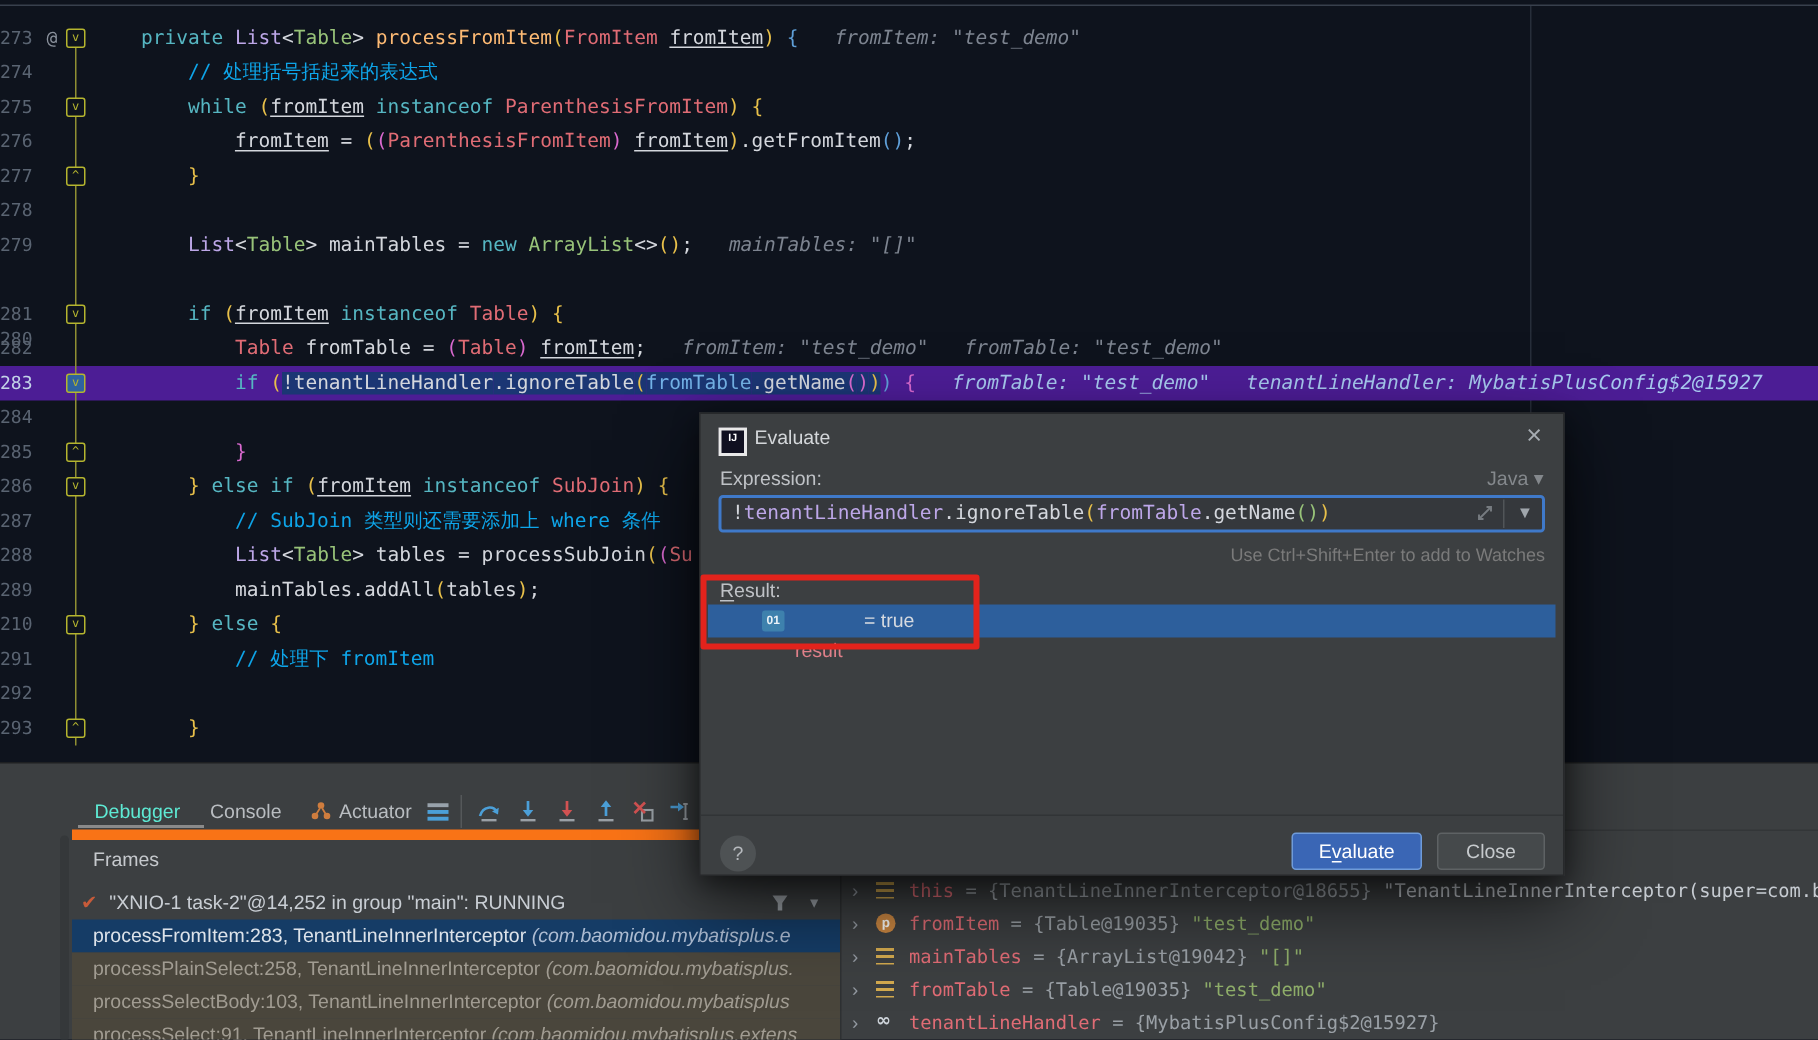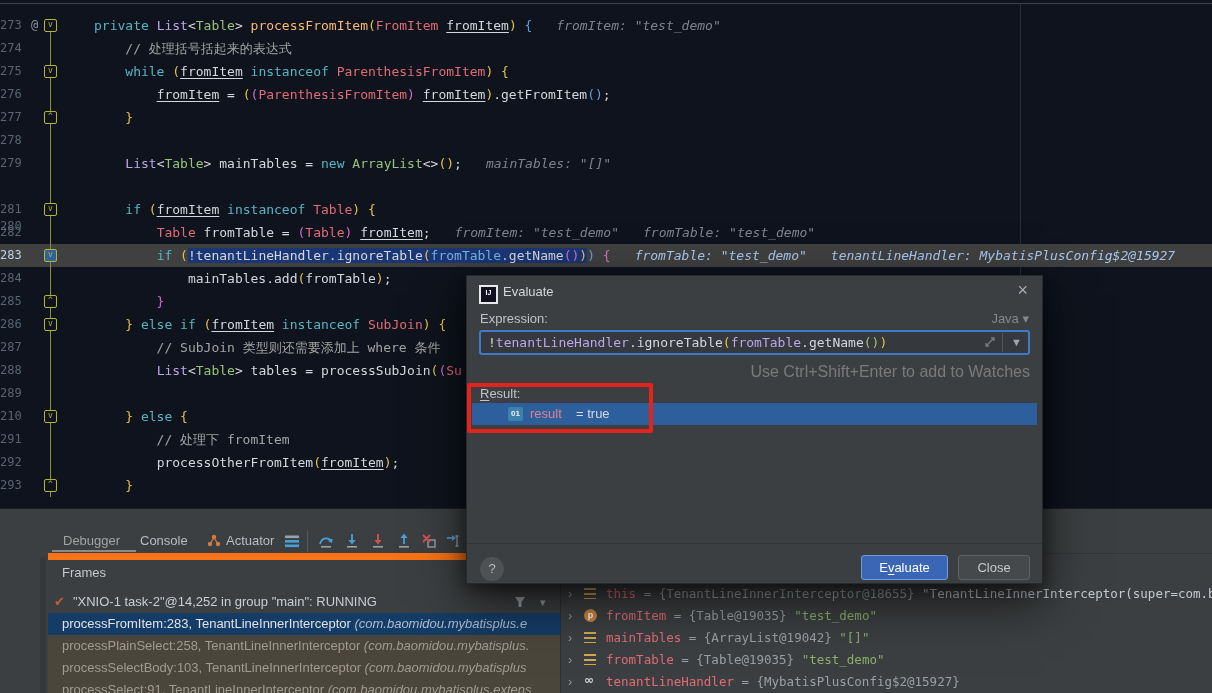--- a/index.html
+++ b/index.html
@@ -6,41 +6,41 @@
   body{position:relative;width:1212px;height:693px;overflow:hidden;
        font-family:"Liberation Sans",sans-serif;-webkit-font-smoothing:antialiased;}
 
   
   #editor{position:absolute;left:0;top:0;width:1212px;height:508px;background:#0e131d;overflow:hidden;}
   .topline{position:absolute;left:0;top:3px;right:0;height:1px;background:#38404d;}
   .margin-guide{position:absolute;left:1020px;top:4px;width:1px;height:504px;background:#272e3a;}
   .fold-rail{position:absolute;left:50px;top:20px;width:1px;height:477px;background:#8f8f33;z-index:2;}
   .cline{position:absolute;left:0;right:0;height:23px;line-height:23px;white-space:pre;
          font-family:"DejaVu Sans Mono",monospace;font-size:13px;}
-  .cline.hl{background:#404040;}
+  .cline.hl{background:#4c1d95;}
   .lnum{position:absolute;left:0;width:26px;color:#5a6472;font-size:12px;}
   .cline.hl .lnum{color:#c3d3e8;}
   .badge-at{position:absolute;left:31px;color:#8a919c;font-size:12px;}
   .fold{position:absolute;left:44px;top:5px;width:11px;height:11px;border:1px solid #b5b52f;border-radius:2px;
         background:#0e131d;color:#b5b52f;font-size:8px;line-height:10px;text-align:center;z-index:3;}
   .cline.hl .fold{background:#2e639f;}
   .codespan{position:absolute;left:94px;}
   .kw{color:#56b6c2}.clsR{color:#e06c75}.clsG{color:#98c379}.lav{color:#bda7e8}.mtd{color:#fdba74}
-  .pln{color:#d4d7dd}.com{color:#a3a3a3}.parY{color:#e8c04a}.parM{color:#d869ce}.parB{color:#5f9fd8}
+  .pln{color:#d4d7dd}.com{color:#0ea5e9}.parY{color:#e8c04a}.parM{color:#d869ce}.parB{color:#5f9fd8}
   .parG{color:#98c379}.var{color:#74b3e8}
   .u{text-decoration:underline;text-underline-offset:2px;}
   .sel{background:#1b3674;}
   .hint{color:#7d8490;font-style:italic;margin-left:24px;}
   .hintHl{color:#a6c8ee;}
 
   
   #panel{position:absolute;left:0;top:508px;width:1212px;height:185px;background:#3c3f41;
          border-top:1px solid #1e2022;color:#c2c5c9;font-size:13px;}
   .tab{position:absolute;top:22px;height:20px;line-height:20px;color:#b9bdc1;}
-  .tab.active{color:#a3a3a3;}
+  .tab.active{color:#5eead4;}
   .tab-underline{position:absolute;left:52px;top:41px;width:84px;height:2px;background:#8a8a8a;}
   .ticon{position:absolute;top:24px;width:16px;height:16px;}
   .tsep{position:absolute;left:307px;top:21px;width:1px;height:22px;background:#55585a;}
   #frames{position:absolute;left:48px;top:44px;width:512px;bottom:0;border-right:1px solid #2e3133;border-top:7px solid #f97316;}
   #frames-title{position:absolute;left:14px;top:0;height:26px;line-height:26px;color:#c6c9cd;}
   .frow{position:absolute;left:0;right:0;height:22px;line-height:22px;white-space:nowrap;overflow:hidden;}
   .frow .ftext{margin-left:14px;}
   .frow.selected{background:#153c66;color:#dde3ea;}
   .frow.lib{background:#4a463c;color:#a19c92;}
   .fpkg{font-style:italic;}
@@ -71,26 +71,26 @@
   .dclose{position:absolute;right:14px;top:5px;color:#a7adb3;font-size:18px;line-height:18px;}
   .dlabel{position:absolute;left:13px;top:35px;color:#bfc2c6;}
   .dlang{position:absolute;right:13px;top:35px;color:#84888c;}
   .combo{position:absolute;left:12px;right:12px;top:54px;height:25px;background:#35383c;
          border:2px solid #3f79c9;border-radius:3px;box-sizing:border-box;}
   .combo-text{position:absolute;left:7px;top:0;line-height:21px;white-space:pre;
               font-family:"DejaVu Sans Mono",monospace;font-size:13px;}
   .combo-expand{position:absolute;right:30px;top:2px;width:16px;height:16px;}
   .combo-sep{position:absolute;right:25px;top:1px;width:1px;height:19px;background:#515558;}
   .combo-caret{position:absolute;right:6px;top:0;line-height:21px;color:#a0a6ac;font-size:11px;}
-  .dhint{position:absolute;right:12px;top:87px;color:#7a7a7a;font-size:16px;}
+  .dhint{position:absolute;right:12px;top:87px;color:#7a7a7a;font-size:12px;}
   .dresult-label{position:absolute;left:13px;top:110px;color:#bfc2c6;}
   .dresult-row{position:absolute;left:5px;right:5px;top:127px;height:22px;line-height:22px;background:#2d5f9c;}
   .res-icon{position:absolute;left:36px;top:4px;width:15px;height:14px;background:#3e81ad;border-radius:2px;
             color:#eaf2f8;font:bold 8px/14px "Liberation Sans",sans-serif;text-align:center;}
-  .res-name{position:absolute;left:58px;color:#e0808a;}
+  .res-name{position:absolute;left:58px;color:#e0808a;margin-top:20px;}
   .res-val{position:absolute;left:104px;color:#d6dae0;}
   .dbtnbar{position:absolute;left:0;right:0;top:267px;height:40px;border-top:1px solid #313436;}
   .dhelp{position:absolute;left:13px;top:13px;width:24px;height:24px;border-radius:50%;background:#4e5254;
          color:#b6babe;text-align:center;line-height:24px;font-size:13px;}
   .btn{position:absolute;top:11px;height:25px;line-height:23px;text-align:center;border-radius:3px;box-sizing:border-box;font-size:13px;}
   .btn-eval{right:94px;width:87px;background:#3a66b5;border:1px solid #6f9bd9;color:#fff;}
   .btn-close{right:12px;width:72px;background:#45494b;border:1px solid #5e6264;color:#c6cacd;}
   .mn{text-decoration:underline;text-underline-offset:2px;}
 
   .red-annotation{position:absolute;left:467px;top:383px;width:186px;height:50px;box-sizing:border-box;
@@ -108,29 +108,29 @@
       <div class="cline" style="top: 37px;"><span class="lnum">274</span><span class="codespan"><span class="com">    // 处理括号括起来的表达式</span></span></div>
       <div class="cline" style="top: 60px;"><span class="lnum">275</span><span class="fold">v</span><span class="codespan"><span class="pln">    </span><span class="kw">while </span><span class="parY">(</span><span class="pln u">fromItem</span><span class="kw"> instanceof </span><span class="clsR">ParenthesisFromItem</span><span class="parY">) </span><span class="parY">{</span></span></div>
       <div class="cline" style="top: 83px;"><span class="lnum">276</span><span class="codespan"><span class="pln">        </span><span class="pln u">fromItem</span><span class="pln"> = </span><span class="parY">(</span><span class="parM">(</span><span class="clsR">ParenthesisFromItem</span><span class="parM">)</span><span class="pln"> </span><span class="pln u">fromItem</span><span class="parY">)</span><span class="pln">.getFromItem</span><span class="parB">(</span><span class="parB">)</span><span class="pln">;</span></span></div>
       <div class="cline" style="top: 106px;"><span class="lnum">277</span><span class="fold">^</span><span class="codespan"><span class="parY">    }</span></span></div>
       <div class="cline" style="top: 129px;"><span class="lnum">278</span><span class="codespan"></span></div>
       <div class="cline" style="top: 152px;"><span class="lnum">279</span><span class="codespan"><span class="pln">    </span><span class="lav">List</span><span class="pln">&lt;</span><span class="clsG">Table</span><span class="pln">&gt; </span><span class="pln">mainTables</span><span class="pln"> = </span><span class="kw">new </span><span class="clsG">ArrayList</span><span class="pln">&lt;&gt;</span><span class="parY">(</span><span class="parY">)</span><span class="pln">;</span><span class="hint">mainTables: "[]"</span></span></div>
       <div class="cline" style="top: 175px; margin-top: 40px;"><span class="lnum">280</span></div>
       <div class="cline" style="top: 198px;"><span class="lnum">281</span><span class="fold">v</span><span class="codespan"><span class="pln">    </span><span class="kw">if </span><span class="parY">(</span><span class="pln u">fromItem</span><span class="kw"> instanceof </span><span class="clsR">Table</span><span class="parY">) </span><span class="parY">{</span></span></div>
       <div class="cline" style="top: 221px;"><span class="lnum">282</span><span class="codespan"><span class="pln">        </span><span class="clsR">Table </span><span class="pln">fromTable</span><span class="pln"> = </span><span class="parM">(</span><span class="clsR">Table</span><span class="parM">)</span><span class="pln"> </span><span class="pln u">fromItem</span><span class="pln">;</span><span class="hint">fromItem: "test_demo"</span><span class="hint">fromTable: "test_demo"</span></span></div>
       <div class="cline hl" style="top: 244px;"><span class="lnum">283</span><span class="fold">v</span><span class="codespan"><span class="pln">        </span><span class="kw">if </span><span class="parY">(</span><span class="pln sel">!</span><span class="pln sel">tenantLineHandler</span><span class="pln sel">.ignoreTable</span><span class="parY sel">(</span><span class="var sel">fromTable</span><span class="pln sel">.getName</span><span class="parM sel">(</span><span class="parM sel">)</span><span class="parY sel">)</span><span class="parB">)</span><span class="parM"> {</span><span class="hint hintHl">fromTable: "test_demo"</span><span class="hint hintHl">tenantLineHandler: MybatisPlusConfig$2@15927</span></span></div>
-      <div class="cline" style="top: 267px;"><span class="lnum">284</span><span class="codespan"><span class="pln">            </span><span class="pln">mainTables</span><span class="pln">.add</span><span class="parY">(</span><span class="pln">fromTable</span><span class="parY">)</span><span class="pln">;</span></span></div>
+      <div class="cline" style="top: 267px;"><span class="lnum">284</span></div>
       <div class="cline" style="top: 290px;"><span class="lnum">285</span><span class="fold">^</span><span class="codespan"><span class="parM">        }</span></span></div>
       <div class="cline" style="top: 313px;"><span class="lnum">286</span><span class="fold">v</span><span class="codespan"><span class="pln">    </span><span class="parY">} </span><span class="kw">else if </span><span class="parY">(</span><span class="pln u">fromItem</span><span class="kw"> instanceof </span><span class="clsR">SubJoin</span><span class="parY">) </span><span class="parY">{</span></span></div>
       <div class="cline" style="top: 336px;"><span class="lnum">287</span><span class="codespan"><span class="com">        // SubJoin 类型则还需要添加上 where 条件</span></span></div>
       <div class="cline" style="top: 359px;"><span class="lnum">288</span><span class="codespan"><span class="pln">        </span><span class="lav">List</span><span class="pln">&lt;</span><span class="clsG">Table</span><span class="pln">&gt; </span><span class="pln">tables</span><span class="pln"> = </span><span class="pln">processSubJoin</span><span class="parY">(</span><span class="parM">(</span><span class="clsR">Su</span></span></div>
-      <div class="cline" style="top: 382px;"><span class="lnum">289</span></div>
+      <div class="cline" style="top: 382px;"><span class="lnum">289</span><span class="codespan"><span class="pln">        </span><span class="pln">mainTables</span><span class="pln">.addAll</span><span class="parY">(</span><span class="pln">tables</span><span class="parY">)</span><span class="pln">;</span></span></div>
       <div class="cline" style="top: 405px;"><span class="lnum">210</span><span class="fold">v</span><span class="codespan"><span class="pln">    </span><span class="parY">} </span><span class="kw">else</span><span class="parY"> {</span></span></div>
       <div class="cline" style="top: 428px;"><span class="lnum">291</span><span class="codespan"><span class="com">        // 处理下 fromItem</span></span></div>
-      <div class="cline" style="top: 451px;"><span class="lnum">292</span><span class="codespan"><span class="pln">        </span><span class="pln">processOtherFromItem</span><span class="parY">(</span><span class="pln u">fromItem</span><span class="parY">)</span><span class="pln">;</span></span></div>
+      <div class="cline" style="top: 451px;"><span class="lnum">292</span></div>
       <div class="cline" style="top: 474px;"><span class="lnum">293</span><span class="fold">^</span><span class="codespan"><span class="parY">    }</span></span></div>
     </div>
   <div class="fold-rail"></div>
 </div>
 
 <div id="panel">
   <div class="tab active" style="left:63px">Debugger</div>
   <div class="tab" style="left:140px">Console</div>
   <span class="ticon" style="left:206px">
     <svg width="16" height="16">

